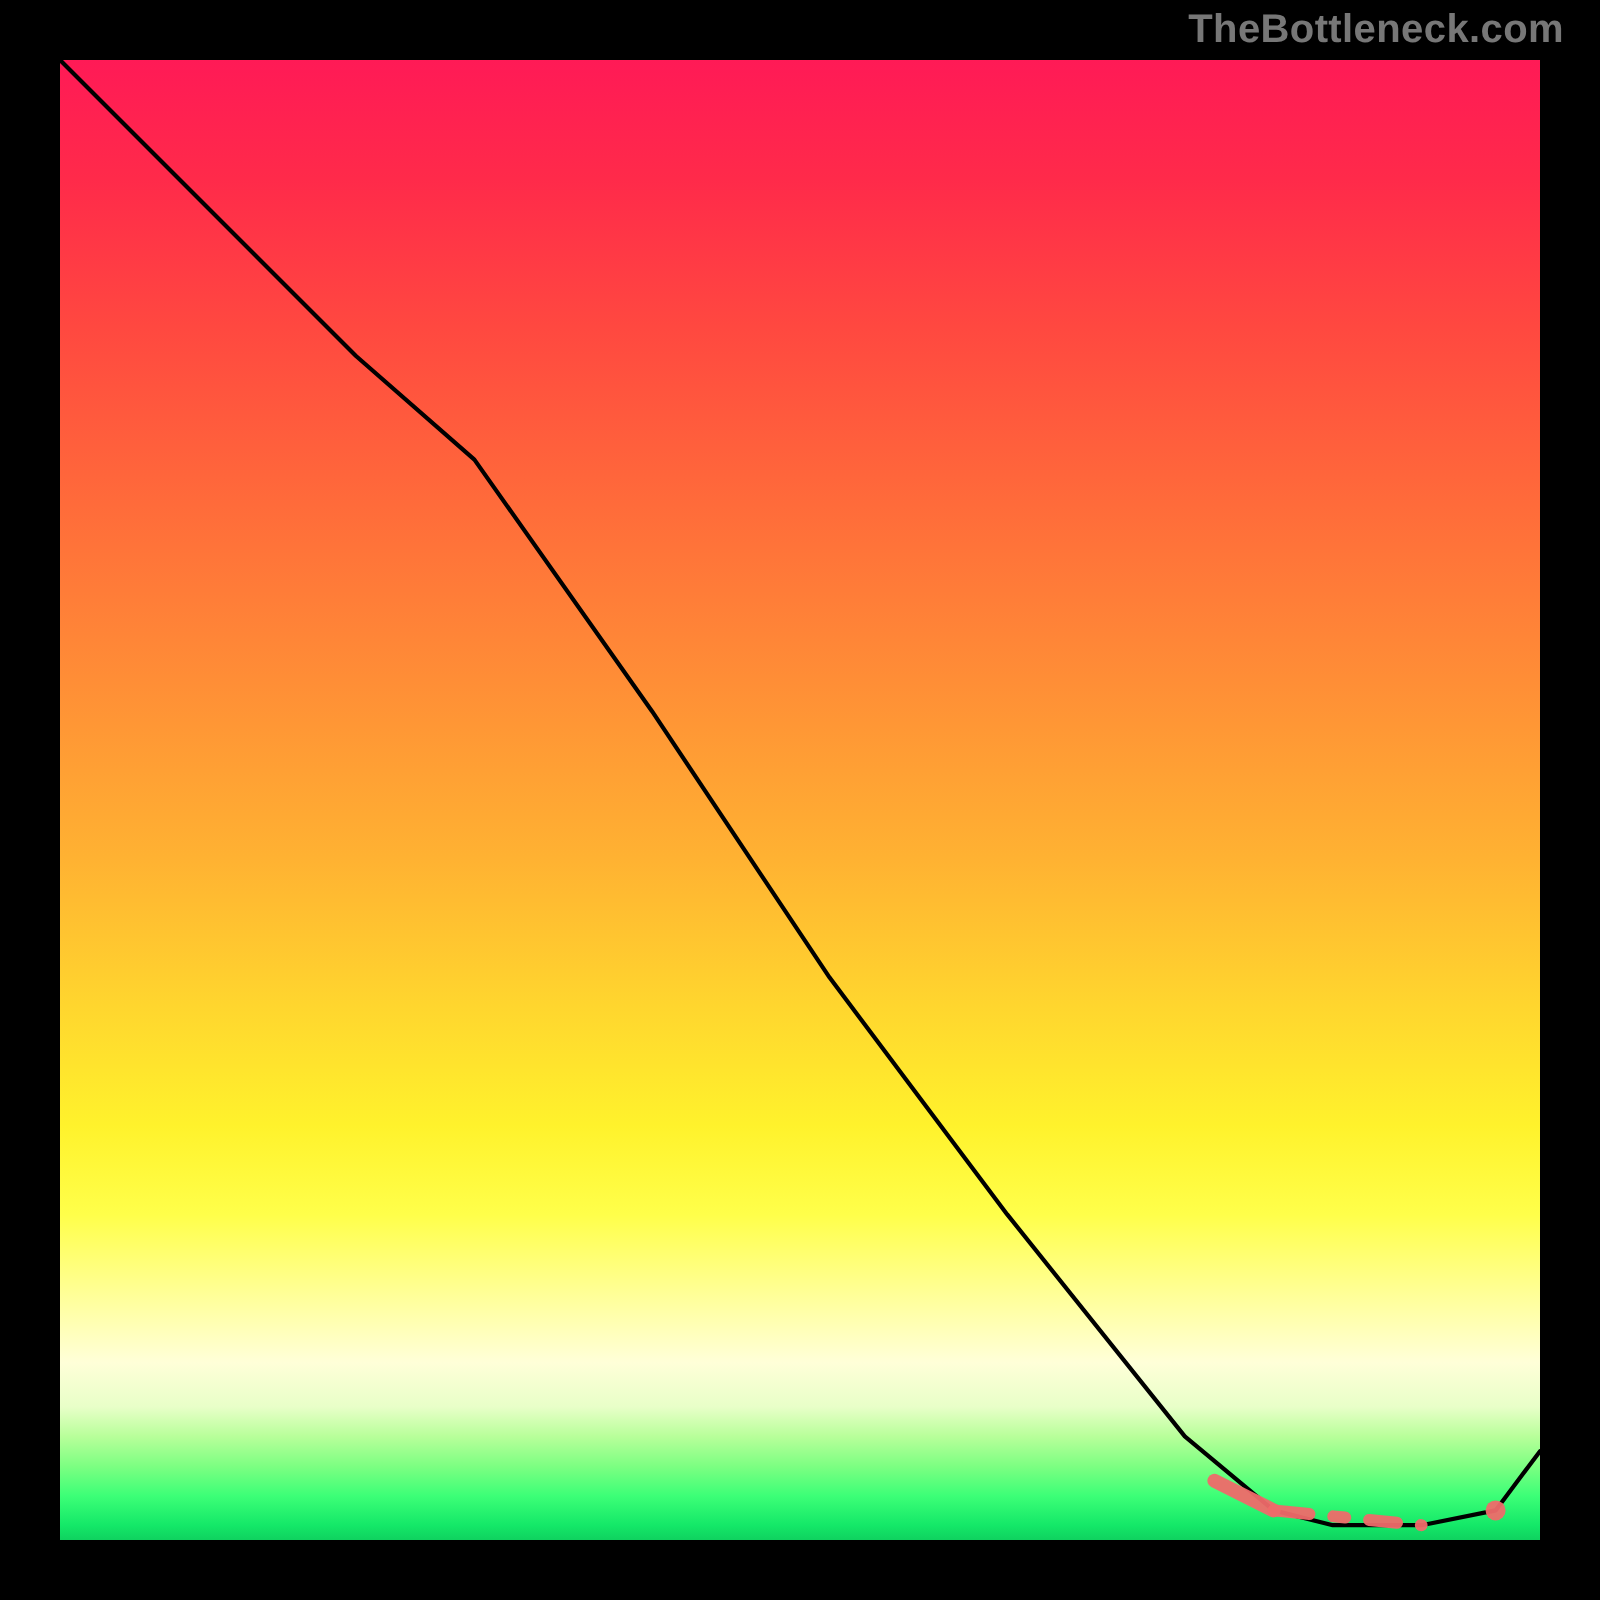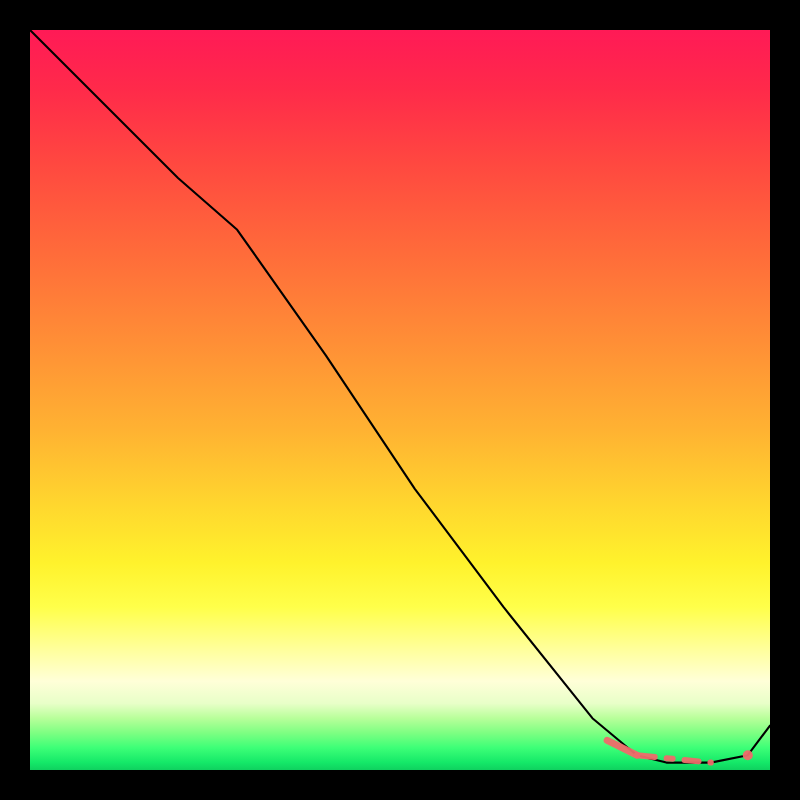--- a/index.html
+++ b/index.html
@@ -90,20 +90,21 @@
   .marker-dot {
     fill: #ef6a6a;
     opacity: 0.95;
   }
 </style>
 </head>
 <body>
 
 <div class="stage">
 
+  <div class="watermark">TheBottleneck.com</div>
 
   <div class="plot">
     <div class="gradient"></div>
 
     <svg class="lines" viewBox="0 0 740 740" preserveAspectRatio="none">
       <path class="data-line" d="M0.0 0.0 L74.0 74.0 L148.0 148.0 L207.2 199.8 L296.0 325.6 L384.8 458.8 L473.6 577.2 L562.4 688.2 L606.8 725.2 L636.4 732.6 L680.8 732.6 L717.8 725.2 L740.0 695.6"></path>
 
       <path class="marker-line" d="M577.2 710.4 L606.8 725.2"></path>
 
       <path class="marker-dash" d="M606.8 725.2 L680.8 732.6"></path>

